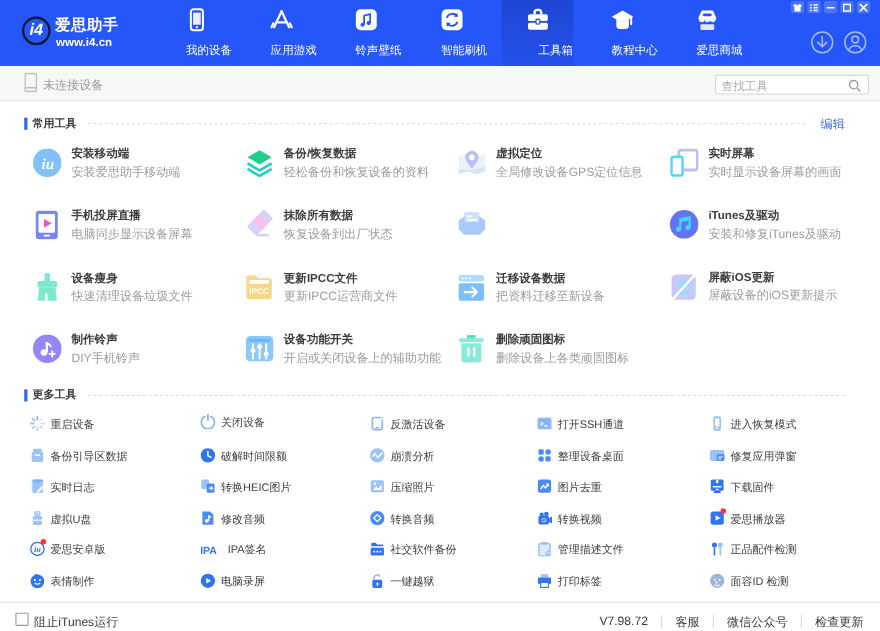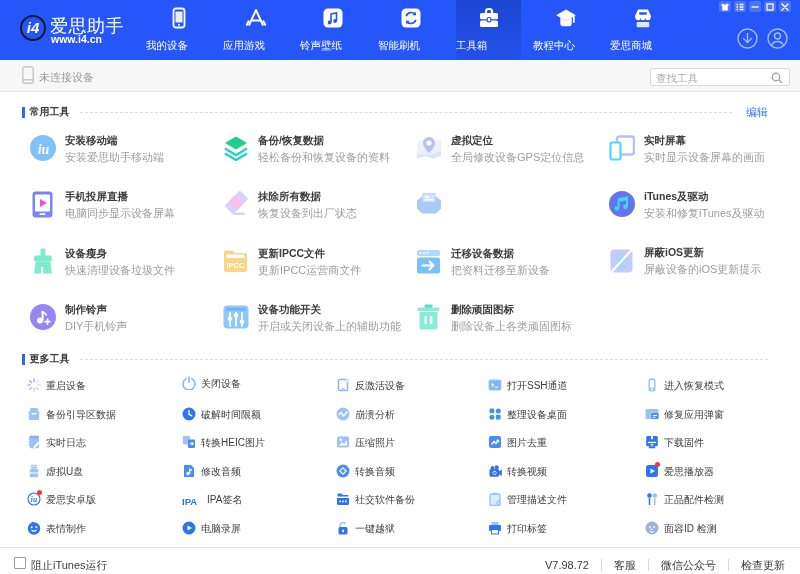--- a/index.html
+++ b/index.html
@@ -2,23 +2,23 @@
 <html><head>
 <meta charset="utf-8">
 <style>
 * { margin:0; padding:0; box-sizing:border-box; }
 html,body { width:800px; height:574px; overflow:hidden; }
 body { font-family:"Liberation Sans", sans-serif; position:relative; background:#fff; }
 
 
 .topbar { position:absolute; top:0; left:0; width:800px; height:60px; background:#2556fa; }
 .logo-circle { position:absolute; left:20px; top:15px; width:26px; height:26px; border:2px solid #0f172a; border-radius:50%; color:#fff; font-weight:bold; font-style:italic; font-size:15px; text-align:center; line-height:22px; }
-.logo-name { position:absolute; left:50px; top:14px; color:#fff; font-size:18px; font-weight:normal; letter-spacing:0.5px; }
+.logo-name { position:absolute; left:50px; top:14px; color:#fff; font-size:14px; font-weight:bold; letter-spacing:0.5px; }
 .logo-url { position:absolute; left:51px; top:33px; color:#fff; font-size:10.5px; font-weight:bold; }
-.tab { position:absolute; top:0; width:65px; height:60px; text-align:left; }
+.tab { position:absolute; top:0; width:65px; height:60px; text-align:right; }
 .tab.sel { background:linear-gradient(180deg,#1e46d3,#2351ea); }
 .tab .ic { margin:7px auto 0; width:22px; height:22px; }
 .tab .lb { margin-top:10px; color:#fff; font-size:10.5px; }
 .winbtn { position:absolute; top:1px; width:12px; height:11px; background:#4b74fb; border-radius:2px; display:flex;align-items:center;justify-content:center; }
 .circbtn { position:absolute; top:28px; width:21px; height:21px; }
 
 
 .devbar { position:absolute; top:60px; left:0; width:800px; height:32px; background:#f7f7f7; border-bottom:1px solid #e4e4e4; }
 .dev-ic { position:absolute; left:22px; top:6px; }
 .dev-tx { position:absolute; left:39px; top:10px; font-size:11px; color:#9a9a9a; }

